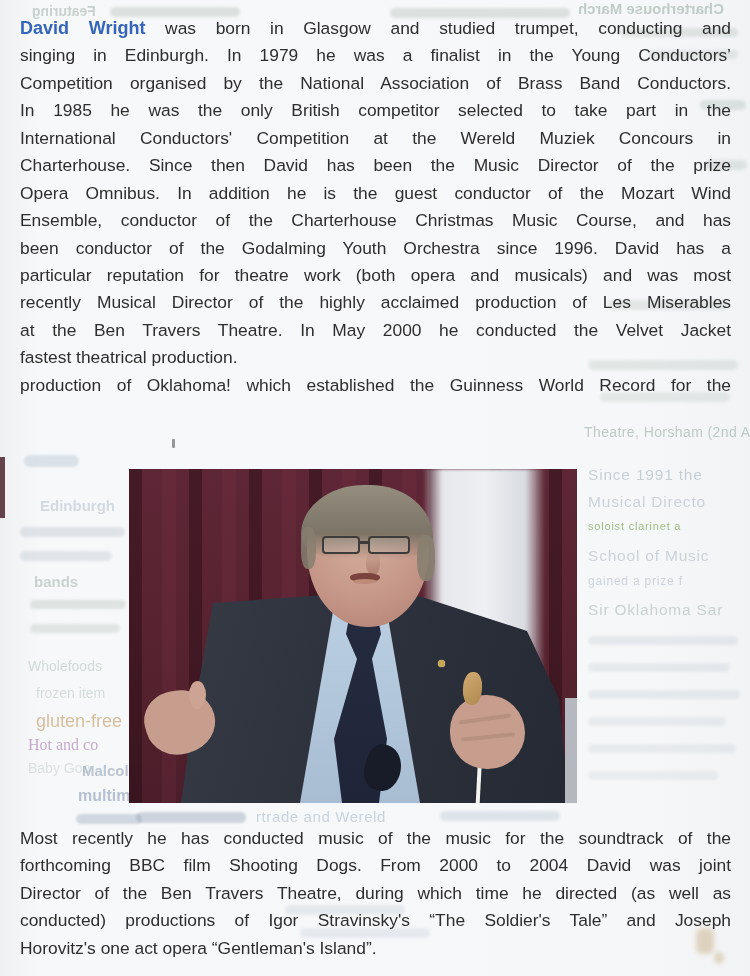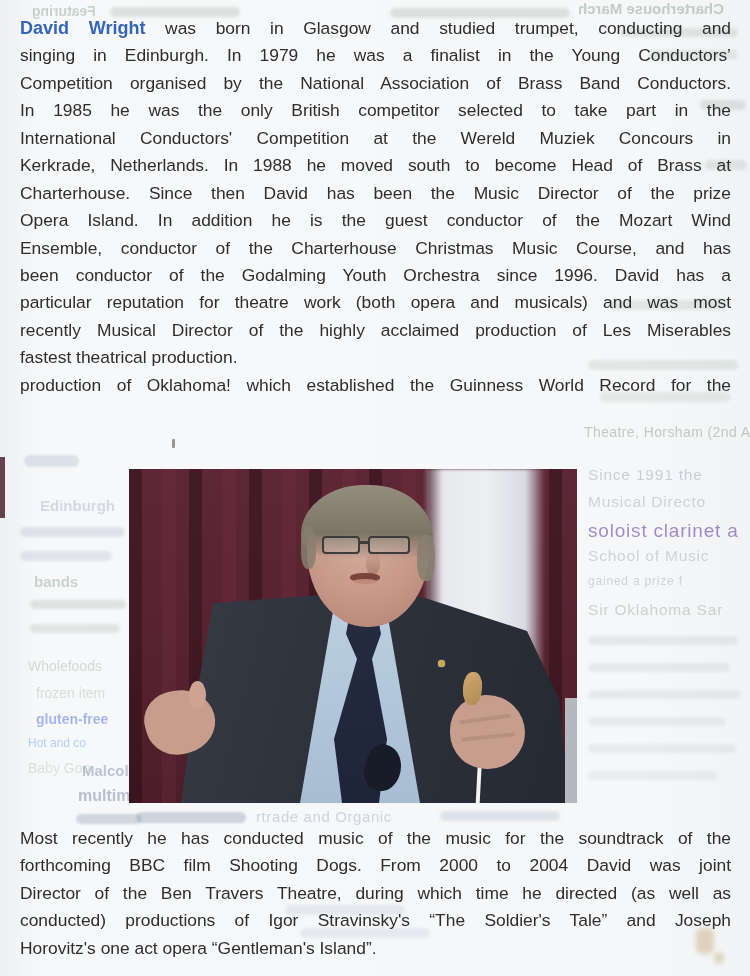--- a/index.html
+++ b/index.html
@@ -82,50 +82,50 @@
 
   <i class="smudge" style="left:700px;top:100px;width:46px;height:10px;background:#93a79c;opacity:.25;filter:blur(1.8px);"></i>
   <i class="smudge" style="left:705px;top:160px;width:42px;height:10px;background:#93a79c;opacity:.22;filter:blur(1.8px);"></i>
   <i class="smudge" style="left:608px;top:300px;width:120px;height:10px;background:#93a79c;opacity:.20;filter:blur(1.8px);"></i>
   <i class="smudge" style="left:588px;top:360px;width:150px;height:10px;background:#93a79c;opacity:.20;filter:blur(1.8px);"></i>
   <i class="smudge" style="left:600px;top:392px;width:130px;height:10px;background:#93a79c;opacity:.18;filter:blur(1.8px);"></i>
 
   <span class="bleed" style="left:584px;top:424px;font-size:14px;color:#93a79c;opacity:.55;filter:blur(.5px);letter-spacing:.4px;">Theatre, Horsham (2nd April 2012)</span>
   <span class="bleed" style="left:588px;top:466px;font-size:15.5px;color:#a9b5c0;opacity:.6;filter:blur(.5px);letter-spacing:.8px;">Since 1991 the</span>
   <span class="bleed" style="left:588px;top:493px;font-size:15.5px;color:#a9b5c0;opacity:.55;filter:blur(.5px);letter-spacing:.8px;">Musical Directo</span>
-  <span class="bleed" style="left:588px;top:520px;font-size:19px;color:#4c1d95;opacity:.5;filter:blur(.6px);letter-spacing:.8px;">soloist clarinet a</span>
+  <span class="bleed" style="left:588px;top:520px;font-size:11px;color:#4d7c0f;opacity:.5;filter:blur(.6px);letter-spacing:.8px;">soloist clarinet a</span>
   <span class="bleed" style="left:588px;top:547px;font-size:15.5px;color:#a9b5c0;opacity:.55;filter:blur(.5px);letter-spacing:.8px;">School of Music</span>
   <span class="bleed" style="left:588px;top:574px;font-size:12px;color:#a9b5c0;opacity:.55;filter:blur(.5px);letter-spacing:.8px;">gained a prize f</span>
   <span class="bleed" style="left:588px;top:601px;font-size:15.5px;color:#9fb0a8;opacity:.5;filter:blur(.5px);letter-spacing:.8px;">Sir Oklahoma Sar</span>
 
   <i class="smudge" style="left:588px;top:636px;width:150px;height:9px;background:#a9b5c0;opacity:.22;filter:blur(1.5px);"></i>
   <i class="smudge" style="left:588px;top:663px;width:142px;height:9px;background:#a9b5c0;opacity:.20;filter:blur(1.5px);"></i>
   <i class="smudge" style="left:588px;top:690px;width:152px;height:9px;background:#a9b5c0;opacity:.20;filter:blur(1.5px);"></i>
   <i class="smudge" style="left:588px;top:717px;width:138px;height:9px;background:#a9b5c0;opacity:.18;filter:blur(1.5px);"></i>
   <i class="smudge" style="left:588px;top:744px;width:148px;height:9px;background:#a9b5c0;opacity:.18;filter:blur(1.5px);"></i>
   <i class="smudge" style="left:588px;top:771px;width:130px;height:9px;background:#a9b5c0;opacity:.16;filter:blur(1.5px);"></i>
 
   <i class="smudge" style="left:24px;top:455px;width:55px;height:12px;background:#b9c6d6;opacity:.45;filter:blur(1.2px);"></i>
   <span class="bleed" style="left:40px;top:497px;font-size:15px;font-weight:bold;color:#a9b5c4;opacity:.45;filter:blur(.6px);">Edinburgh</span>
   <i class="smudge" style="left:20px;top:527px;width:105px;height:10px;background:#a9b5c4;opacity:.30;filter:blur(1.4px);"></i>
   <i class="smudge" style="left:20px;top:551px;width:92px;height:10px;background:#a9b5c4;opacity:.28;filter:blur(1.4px);"></i>
   <span class="bleed" style="left:34px;top:573px;font-size:15px;font-weight:bold;color:#93a79c;opacity:.45;filter:blur(.6px);">bands</span>
   <i class="smudge" style="left:30px;top:600px;width:96px;height:9px;background:#93a79c;opacity:.25;filter:blur(1.5px);"></i>
   <i class="smudge" style="left:30px;top:624px;width:90px;height:9px;background:#93a79c;opacity:.22;filter:blur(1.5px);"></i>
   <span class="bleed" style="left:28px;top:658px;font-size:14px;color:#9fb3a8;opacity:.42;filter:blur(.6px);">Wholefoods</span>
   <span class="bleed" style="left:36px;top:685px;font-size:14px;color:#9fb3a8;opacity:.38;filter:blur(.7px);">frozen item</span>
-  <span class="bleed" style="left:36px;top:711px;font-size:14px;color:#1d4ed8;opacity:.38;filter:blur(.7px);font-weight:bold;">gluten-free</span>
-  <span class="bleed" style="left:28px;top:736px;font-size:12px;color:#3b82f6;opacity:.36;filter:blur(.7px);">Hot and co</span>
+  <span class="bleed" style="left:36px;top:711px;font-size:18px;color:#a16207;opacity:.38;filter:blur(.7px);">gluten-free</span>
+  <span class="bleed" style="left:28px;top:736px;font-size:16px;color:#701a75;opacity:.36;filter:blur(.7px);font-family:Liberation Serif, serif;">Hot and co</span>
   <span class="bleed" style="left:28px;top:760px;font-size:14px;color:#9fb3a8;opacity:.32;filter:blur(.7px);">Baby Goo</span>
   <span class="bleed" style="left:82px;top:762px;font-size:15px;font-weight:bold;color:#8b9cb4;opacity:.55;filter:blur(.5px);">Malcolm's</span>
   <span class="bleed" style="left:78px;top:787px;font-size:16px;font-weight:bold;color:#8b9cb4;opacity:.6;filter:blur(.5px);">multimusic</span>
   <i class="smudge" style="left:76px;top:814px;width:66px;height:10px;background:#8b9cb4;opacity:.35;filter:blur(1.2px);"></i>
 
   <i class="smudge" style="left:136px;top:812px;width:110px;height:11px;background:#8b9cb4;opacity:.38;filter:blur(1.2px);"></i>
-  <span class="bleed" style="left:256px;top:808px;font-size:15px;color:#9db1c2;opacity:.5;filter:blur(.6px);letter-spacing:.6px;">rtrade and Organic</span>
+  <span class="bleed" style="left:256px;top:808px;font-size:15px;color:#9db1c2;opacity:.5;filter:blur(.6px);letter-spacing:.6px;">rtrade and Wereld</span>
   <i class="smudge" style="left:440px;top:811px;width:120px;height:10px;background:#9db1c2;opacity:.28;filter:blur(1.4px);"></i>
 
   <i class="smudge" style="left:285px;top:905px;width:120px;height:10px;background:#8b9cb4;opacity:.16;filter:blur(1.6px);"></i>
   <i class="smudge" style="left:300px;top:928px;width:130px;height:10px;background:#8b9cb4;opacity:.15;filter:blur(1.6px);"></i>
 
   <i class="smudge" style="left:696px;top:928px;width:18px;height:26px;background:#c9b187;opacity:.5;filter:blur(2.5px);"></i>
   <i class="smudge" style="left:714px;top:952px;width:10px;height:12px;background:#c9b187;opacity:.45;filter:blur(2px);"></i>
 
   <i class="smudge" style="left:0px;top:457px;width:5px;height:61px;border-radius:0;background:#4d2430;opacity:.85;filter:blur(.4px);"></i>
   <i class="smudge" style="left:172px;top:439px;width:3px;height:9px;border-radius:1px;background:#555;opacity:.6;"></i>
@@ -134,27 +134,27 @@
 <div class="para" id="para1">
   <div class="jline">
     <span class="name">David Wright</span>
     <span>was born in Glasgow and studied trumpet, conducting and</span>
   </div>
   <div>
       <div class="jline">singing in Edinburgh. In 1979 he was a finalist in the Young Conductors’</div>
       <div class="jline">Competition organised by the National Association of Brass Band Conductors.</div>
       <div class="jline">In 1985 he was the only British competitor selected to take part in the</div>
       <div class="jline">International Conductors' Competition at the Wereld Muziek Concours in</div>
-      <div class="jline">Kerkrade, Netherlands. In 1988 he moved south to become Head of Brass at</div>
       <div class="jline">Charterhouse. Since then David has been the Music Director of the prize</div>
-      <div class="jline">Opera Island. In addition he is the guest conductor of the Mozart Wind</div>
+      <div class="jline">Opera Omnibus. In addition he is the guest conductor of the Mozart Wind</div>
       <div class="jline">Ensemble, conductor of the Charterhouse Christmas Music Course, and has</div>
       <div class="jline">been conductor of the Godalming Youth Orchestra since 1996. David has a</div>
       <div class="jline">particular reputation for theatre work (both opera and musicals) and was most</div>
       <div class="jline">recently Musical Director of the highly acclaimed production of Les Miserables</div>
+      <div class="jline">at the Ben Travers Theatre. In May 2000 he conducted the Velvet Jacket</div>
       <div class="jline jlast">fastest theatrical production.</div>
       <div class="jline">production of Oklahoma! which established the Guinness World Record for the</div>
     </div>
 </div>
 
 <div class="photo">
   <div class="curtain"></div>
   <div class="wall"></div>
   <div class="suit"></div>
   <div class="shirt"></div>

